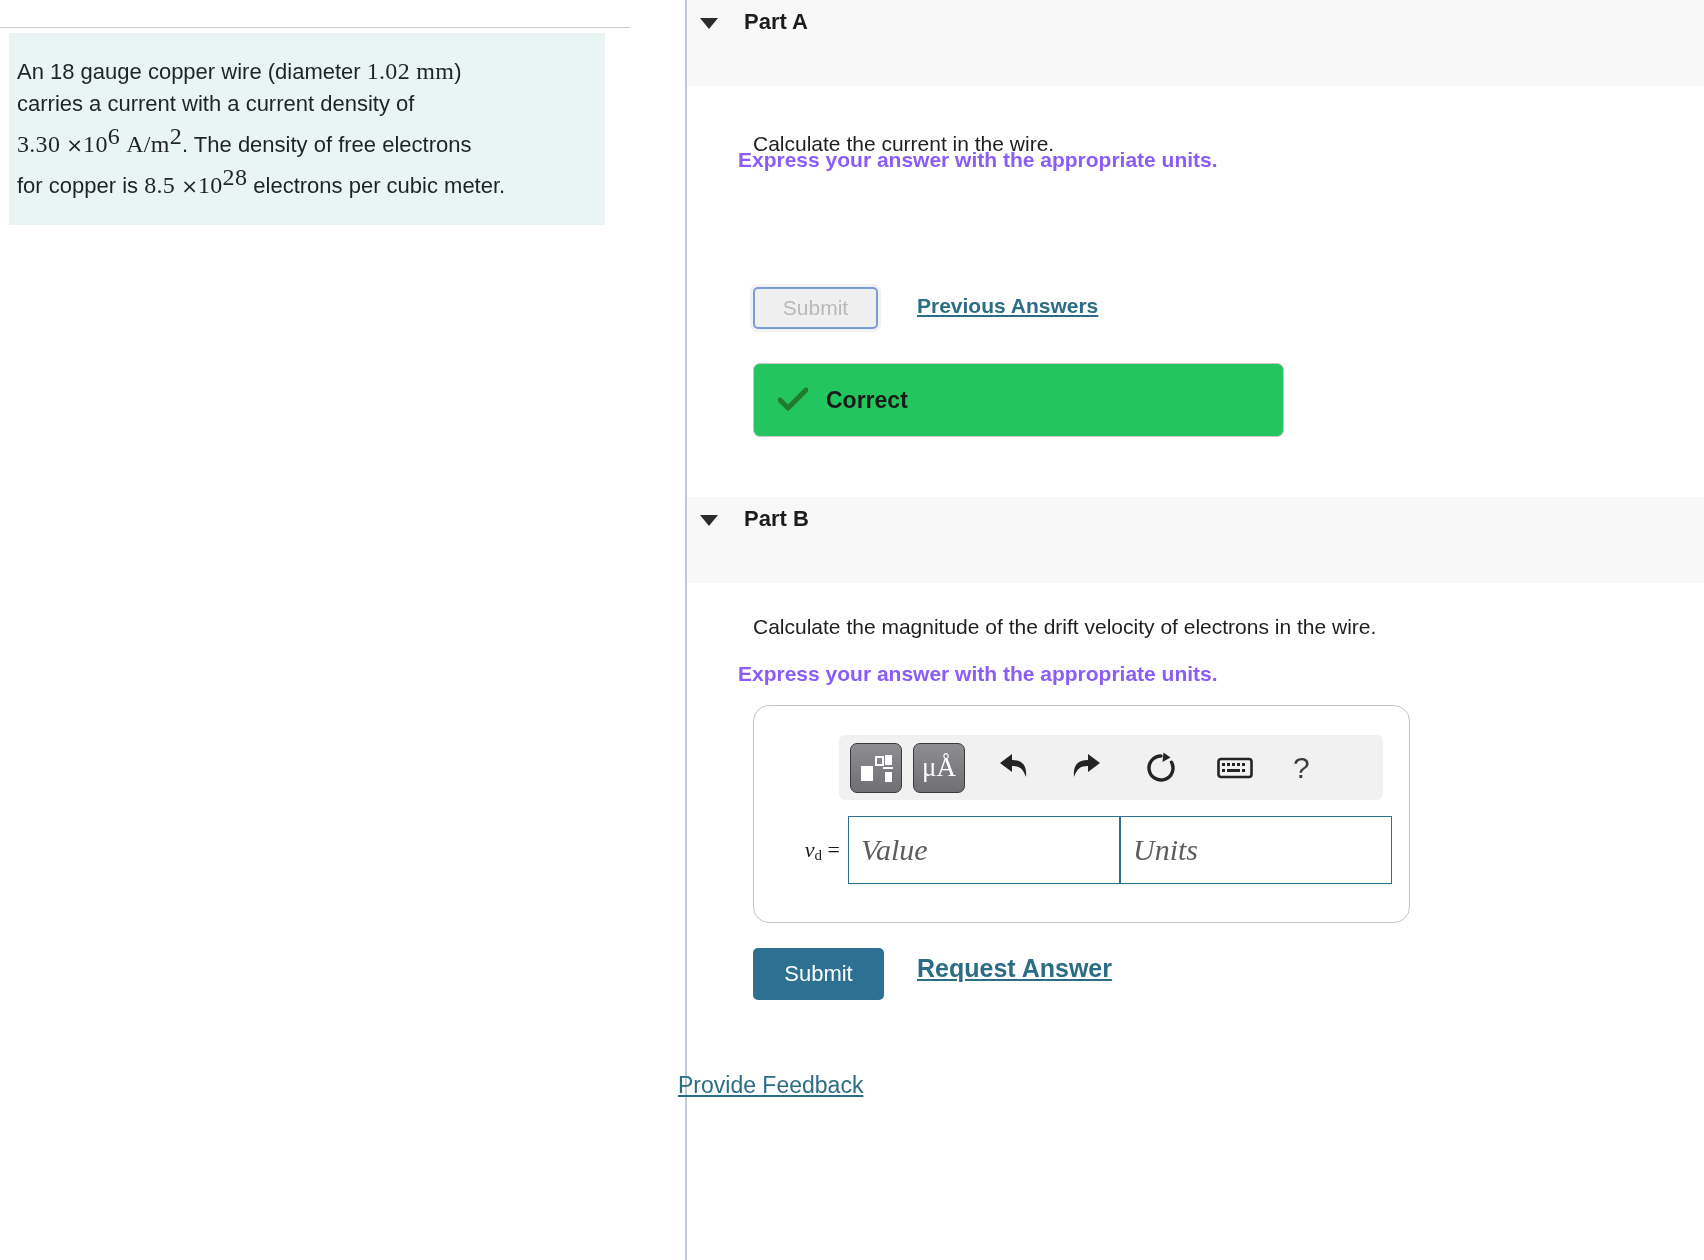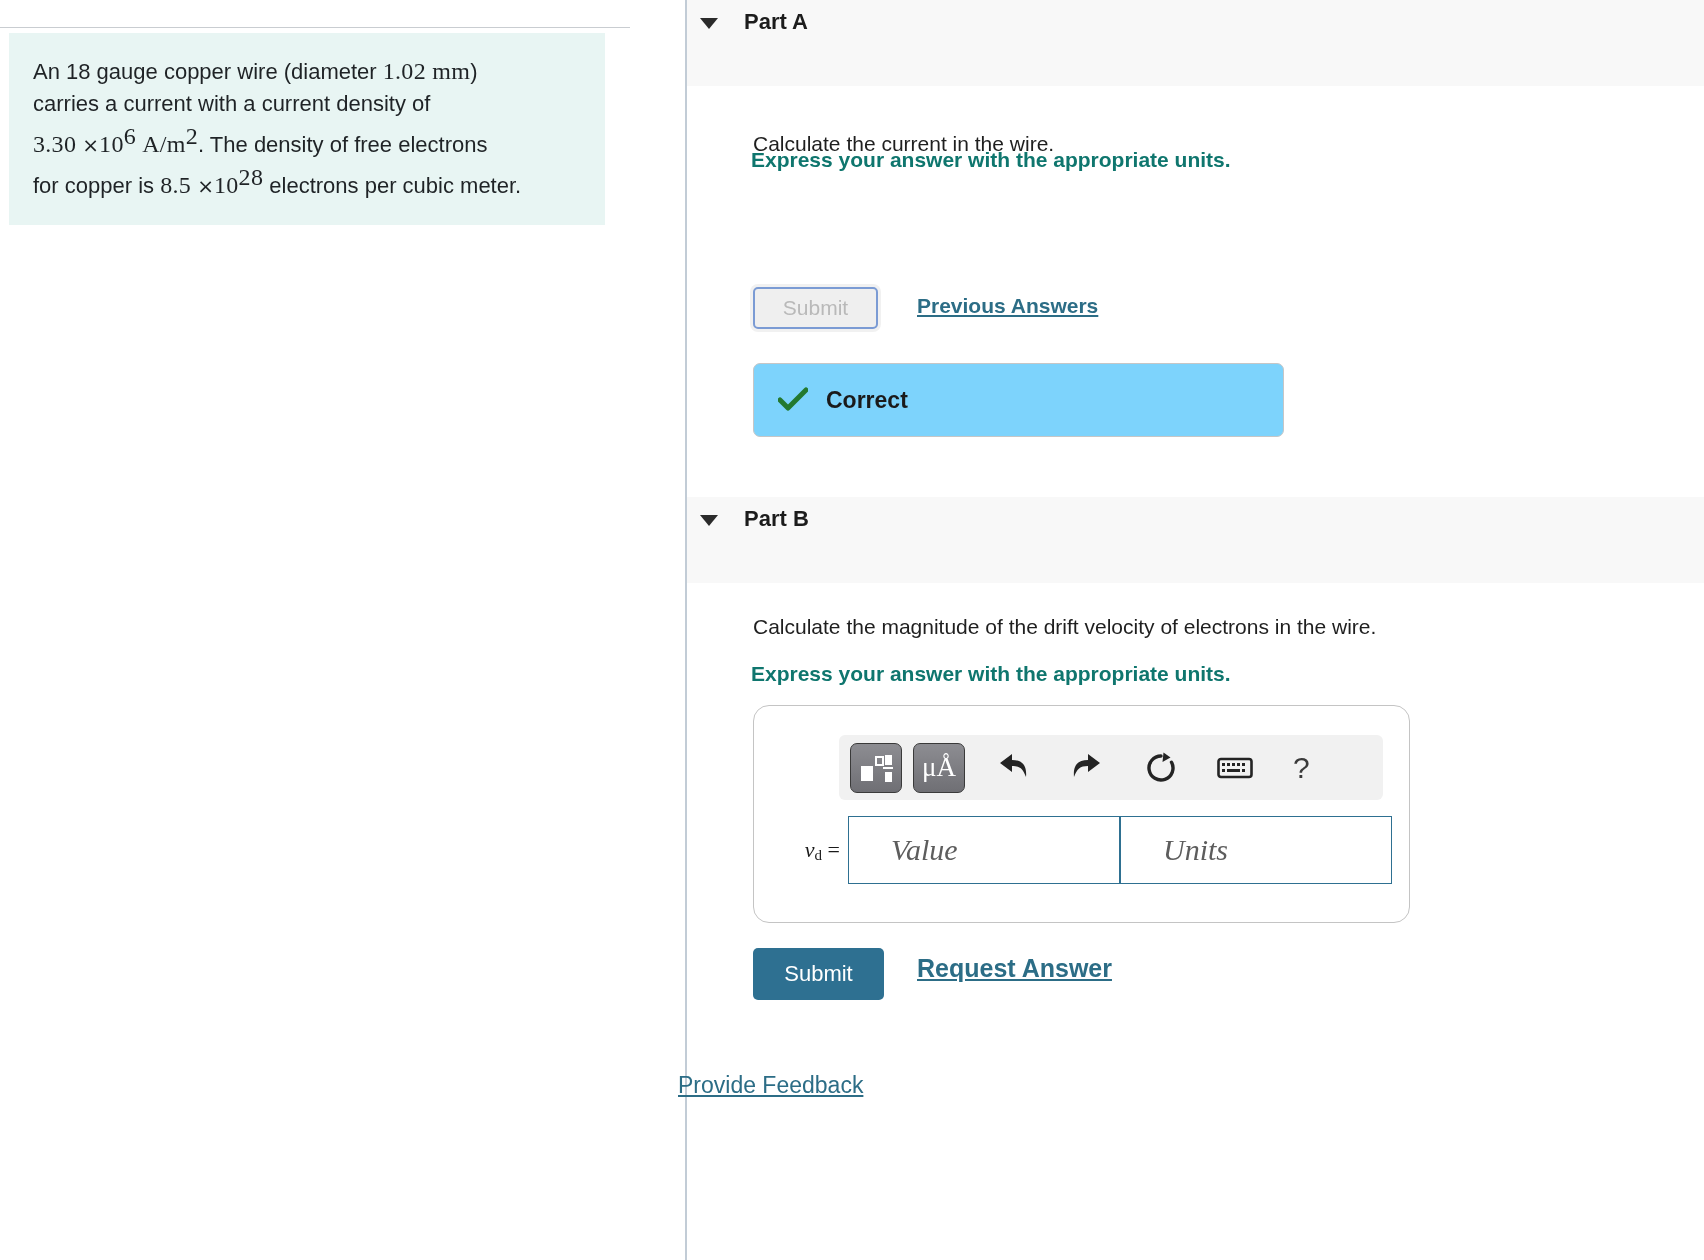--- a/index.html
+++ b/index.html
@@ -27,21 +27,21 @@
     position: absolute;
     left: 0; top: 27px;
     width: 630px;
     height: 1px;
     background: #c9cdd1;
   }
   #problem-statement {
     position: absolute;
     left: 9px; top: 33px;
     width: 596px;
-    padding: 22px 20px 22px 24px;
+    padding: 22px 20px 22px 8px;
     background: #e8f5f3;
     color: #1f2326;
     font-size: 22px;
     line-height: 32px;
   }
   .mathtxt {
     font-family: "Liberation Serif", serif;
     font-size: 24px;
     letter-spacing: .3px;
   }
@@ -93,24 +93,24 @@
 
   .prompt-text {
     position: absolute;
     left: 66px;
     font-size: 21px;
     color: #1f1f1f;
     white-space: nowrap;
   }
   .prompt-bold {
     position: absolute;
-    left: 64px;
+    left: 51px;
     font-size: 21px;
     font-weight: bold;
-    color: #0f766e;
+    color: #8b5cf6;
     white-space: nowrap;
   }
 
   
   #answer-box-a {
     position: absolute;
     left: 66px; top: 202px;
     width: 507px; height: 63px;
     border: 1px solid #b7b7b7;
     border-radius: 7px;
@@ -148,21 +148,21 @@
     color: #2c6d86;
     text-decoration: underline;
     cursor: pointer;
   }
 
   
   #correct-banner {
     position: absolute;
     left: 66px; top: 363px;
     width: 531px; height: 74px;
-    background: #7dd3fc;
+    background: #22c55e;
     border: 1px solid #c6c6c6;
     border-radius: 7px;
     display: flex;
     align-items: center;
   }
   #check-icon {
     margin-left: 24px;
     margin-right: 18px;
     display: flex;
     align-items: center;
@@ -229,21 +229,21 @@
     color: #1a1a1a;
   }
   #vd-label .sub { font-size: 15px; vertical-align: -3px; }
   #vd-label .var { font-style: italic; }
   .value-field {
     height: 68px;
     border: 1px solid #2e7091;
     background: #ffffff;
     display: flex;
     align-items: center;
-    padding-left: 42px;
+    padding-left: 12px;
     font-family: "Liberation Serif", serif;
     font-style: italic;
     font-size: 30px;
     color: #5d5d5d;
     cursor: text;
   }
   #value-input { width: 272px; margin-left: 8px; }
   #units-input { width: 272px; border-left: 1px solid #2e7091; }
 
   

